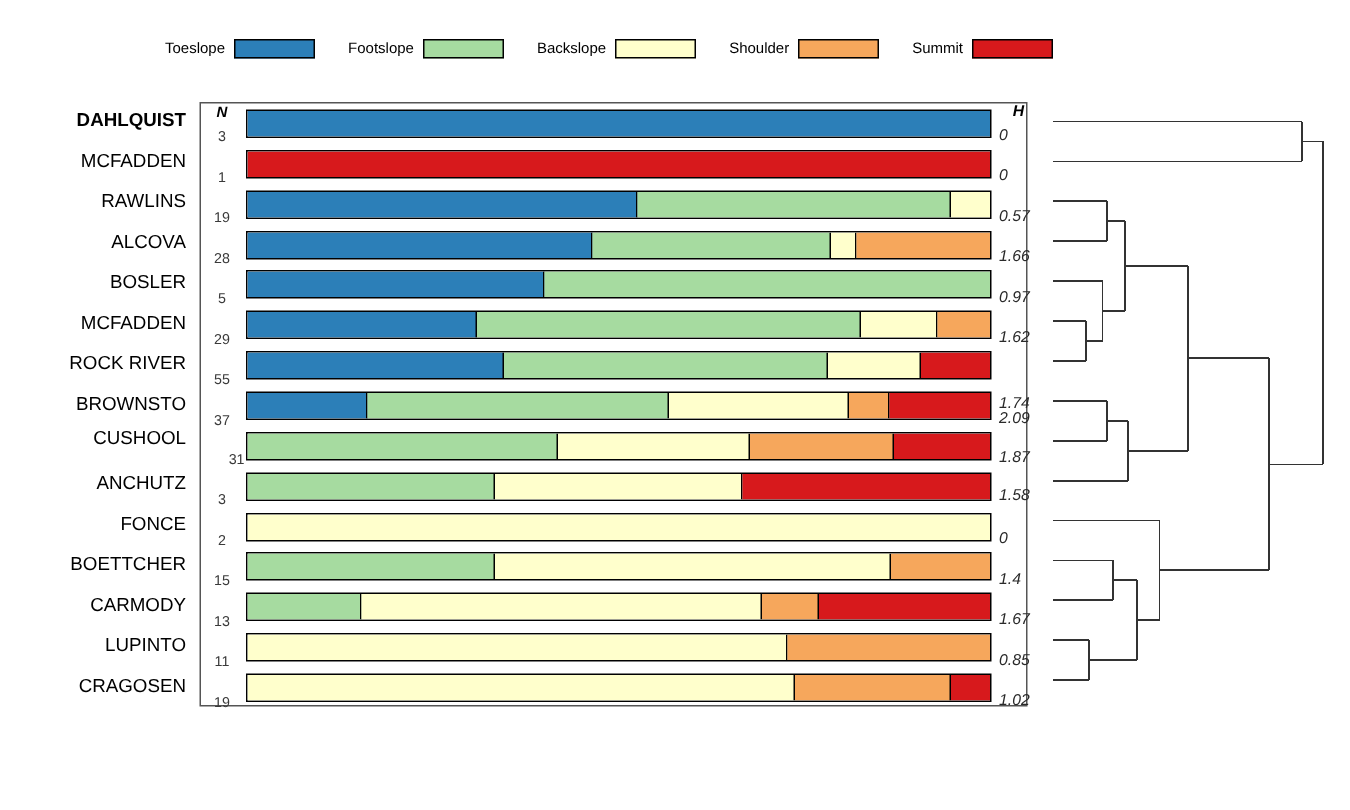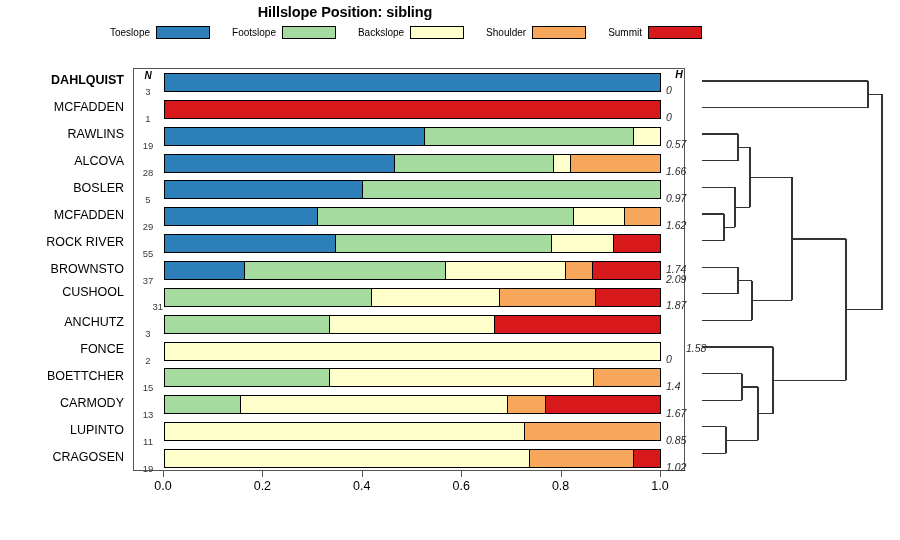--- a/index.html
+++ b/index.html
@@ -108,21 +108,20 @@
 
   
   .dendro{position:absolute;left:700px;top:68px;width:198px;height:403px;}
   .dendro svg{display:block;}
 </style>
 </head>
 <body>
 
 <div id="root">
 
-  <div class="title">Hillslope Position: sibling</div>
 
   <div class="legend" id="legend">
       <div class="legend-item">
         <span class="legend-label">Toeslope</span>
         <span class="legend-swatch" style="background: rgb(44, 127, 184);"></span>
       </div>
       <div class="legend-gap" style="width: 22px;"></div>
       <div class="legend-item">
         <span class="legend-label">Footslope</span>
         <span class="legend-swatch" style="background: rgb(166, 219, 160);"></span>
@@ -263,42 +262,28 @@
       <div class="hhead" style="top: 1px;">H</div>
       <div class="hval" style="top: 17.4333px;">0</div>
       <div class="hval" style="top: 44.3px;">0</div>
       <div class="hval" style="top: 71.1667px;">0.57</div>
       <div class="hval" style="top: 98.0333px;">1.66</div>
       <div class="hval" style="top: 124.9px;">0.97</div>
       <div class="hval" style="top: 151.767px;">1.62</div>
       <div class="hval" style="top: 196px;">1.74</div>
       <div class="hval" style="top: 205.5px;">2.09</div>
       <div class="hval" style="top: 232.367px;">1.87</div>
-      <div class="hval" style="top: 275px; margin-left: 20px;">1.58</div>
+      <div class="hval" style="top: 257px;">1.58</div>
       <div class="hval" style="top: 286.1px;">0</div>
       <div class="hval" style="top: 312.967px;">1.4</div>
       <div class="hval" style="top: 339.833px;">1.67</div>
       <div class="hval" style="top: 366.7px;">0.85</div>
       <div class="hval" style="top: 393.567px;">1.02</div>
     </div>
 
-  <div class="axis" id="axis">
-      <div class="tick" style="left: 30px;"></div>
-      <div class="ticklabel" style="left: 30px;">0.0</div>
-      <div class="tick" style="left: 129.4px;"></div>
-      <div class="ticklabel" style="left: 129.4px;">0.2</div>
-      <div class="tick" style="left: 228.8px;"></div>
-      <div class="ticklabel" style="left: 228.8px;">0.4</div>
-      <div class="tick" style="left: 328.2px;"></div>
-      <div class="ticklabel" style="left: 328.2px;">0.6</div>
-      <div class="tick" style="left: 427.6px;"></div>
-      <div class="ticklabel" style="left: 427.6px;">0.8</div>
-      <div class="tick" style="left: 527px;"></div>
-      <div class="ticklabel" style="left: 527px;">1.0</div>
-    </div>
 
   <div class="dendro">
     <svg width="198" height="403" viewBox="0 0 198 403">
       <g fill="none" stroke="#333" stroke-width="1.2" shape-rendering="crispEdges">
 
         <path d="M2,13 L168,13"></path>
         <path d="M2,39.6 L168,39.6"></path>
         <path d="M168,13 L168,39.6"></path>
 
         <path d="M2,66 L38,66"></path>

